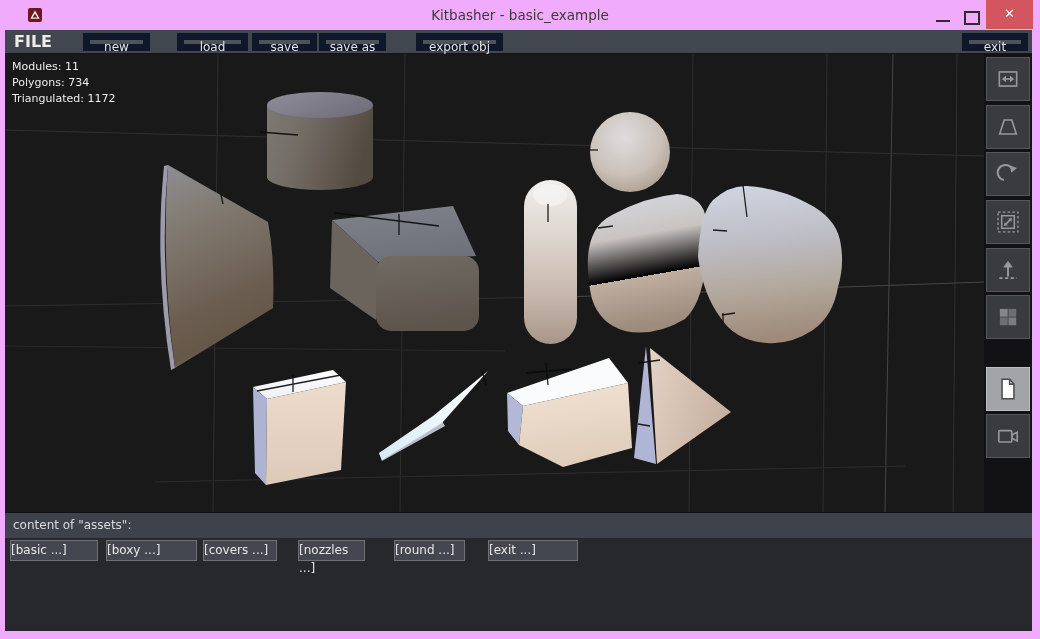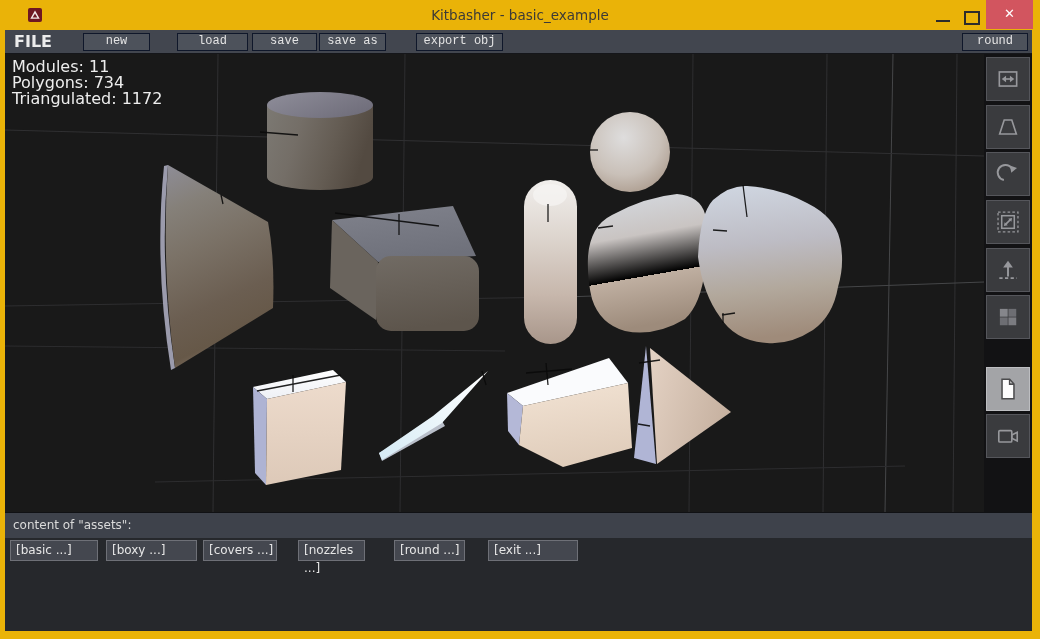--- a/index.html
+++ b/index.html
@@ -1,58 +1,58 @@
 <!DOCTYPE html>
 <html><head>
 <meta charset="utf-8">
 <style>
   html,body{margin:0;padding:0;background:#555;}
   .window{
     position:relative;width:1040px;height:639px;overflow:hidden;
-    background:#eab308;
+    background:#f0abfc;
     font-family:"DejaVu Sans","Liberation Sans",sans-serif;
     -webkit-font-smoothing:antialiased;
   }
   
   .titlebar{position:absolute;top:0;left:0;width:1040px;height:30px;}
   .app-icon{position:absolute;left:28px;top:8px;width:14px;height:14px;background:#6e1722;border-radius:2px;display:flex;align-items:center;justify-content:center;}
   .win-title{position:absolute;left:0;right:0;top:0;height:30px;line-height:30px;text-align:center;font-size:13.5px;color:#3c3a37;}
   .btn-min,.btn-max{position:absolute;top:0;width:26px;height:30px;cursor:default;}
   .btn-min{right:84px;}
   .btn-max{right:56px;}
   .min-glyph{position:absolute;left:6px;top:20px;width:14px;height:2px;background:#2d2c2b;}
   .max-glyph{position:absolute;left:6px;top:11px;width:12px;height:10px;border:2px solid #2d2c2b;}
   .btn-close{position:absolute;top:0;right:7px;width:47px;height:29px;background:#d2555f;color:#fff;
     text-align:center;line-height:28px;font-size:13px;font-weight:bold;}
   
   .menubar{position:absolute;top:30px;left:5px;width:1027px;height:24px;background:#42464f;border-bottom:1px solid #15161a;box-sizing:border-box;}
   .file-label{position:absolute;left:9px;top:0;height:23px;line-height:23px;font-size:16px;font-weight:bold;color:#ececec;}
-  .menu-btn{position:absolute;top:3px;height:18px;box-sizing:border-box;background:#4d525b;border:1px solid #0f172a;
-    color:#e4e4e4;font-size:12px;text-align:center;line-height:15px;cursor:default;font-family:Liberation Mono, monospace;}
+  .menu-btn{position:absolute;top:3px;height:18px;box-sizing:border-box;background:#4d525b;border:7px solid #0f172a;
+    color:#e4e4e4;font-size:12px;text-align:center;line-height:15px;cursor:default;}
   .mb-new{left:78px;width:67px;}
   .mb-load{left:172px;width:71px;}
   .mb-save{left:247px;width:65px;}
   .mb-saveas{left:314px;width:67px;}
   .mb-export{left:411px;width:87px;text-align:center;}
   .mb-exit{right:4px;width:66px;}
   
   .viewport{position:absolute;top:54px;left:5px;width:979px;height:458px;background:#191919;overflow:hidden;}
   .viewport svg{position:absolute;top:0;left:0;}
-  .stats{position:absolute;top:5px;left:7px;color:#ededed;font-size:16px;line-height:16px;}
+  .stats{position:absolute;top:5px;left:7px;color:#ededed;font-size:11px;line-height:16px;}
   
   .toolcol{position:absolute;top:54px;left:984px;width:48px;height:458px;background:#121214;}
   .tool-btn{position:absolute;left:2px;width:44px;height:44px;box-sizing:border-box;background:#3a3b3e;border:1px solid #55565b;
     display:flex;align-items:center;justify-content:center;cursor:default;}
   .tool-btn.active{background:#a3a4a7;border-color:#bdbec1;}
   
   .bottompanel{position:absolute;top:512px;left:5px;width:1027px;height:119px;background:#26282c;border-top:1px solid #101114;box-sizing:border-box;}
   .assets-header{height:25px;line-height:25px;background:#3e424b;color:#dadada;font-size:12px;padding-left:8px;}
   .assets-row{position:relative;height:21px;margin-top:2px;}
   .asset-btn{position:absolute;top:0;height:21px;box-sizing:border-box;background:#44474f;border:1px solid #6e7077;
-    color:#e6e6e6;font-size:12px;text-align:left;line-height:18px;padding-left:5px;cursor:default;}
+    color:#e6e6e6;font-size:12px;text-align:left;line-height:18px;cursor:default;}
   .ab-0{left:5px;width:88px;}
   .ab-1{left:101px;width:91px;}
   .ab-2{left:198px;width:74px;}
   .ab-3{left:293px;width:67px;}
   .ab-4{left:389px;width:71px;}
   .ab-5{left:483px;width:90px;}
 </style>
 </head>
 <body>
 
@@ -75,21 +75,21 @@
     <div class="btn-close">✕</div>
   </div>
 
   <div class="menubar">
     <span class="file-label">FILE</span>
     <div class="menu-btn mb-new">new</div>
     <div class="menu-btn mb-load">load</div>
     <div class="menu-btn mb-save">save</div>
     <div class="menu-btn mb-saveas">save as</div>
     <div class="menu-btn mb-export">export obj</div>
-    <div class="menu-btn mb-exit">round</div>
+    <div class="menu-btn mb-exit">exit</div>
   </div>
 
   <div class="viewport">
     <svg width="979" height="458" viewBox="0 0 979 458">
       <defs>
         <linearGradient id="gHorn" x1="0" y1="0" x2="0.25" y2="1">
           <stop offset="0" stop-color="#8e8d97"></stop>
             <stop offset="0.22" stop-color="#858079"></stop>
           <stop offset="0.45" stop-color="#7b7267"></stop>
             <stop offset="0.75" stop-color="#6b5e51"></stop>

